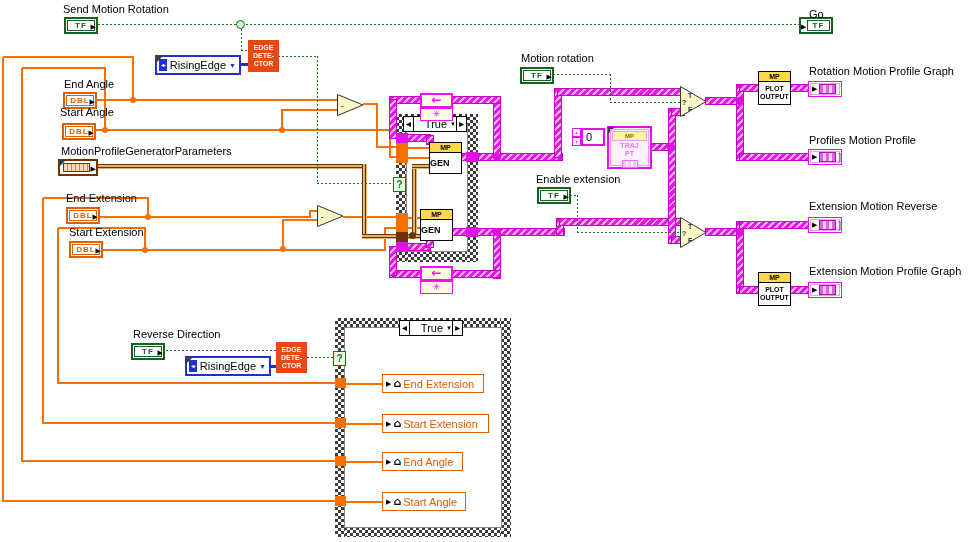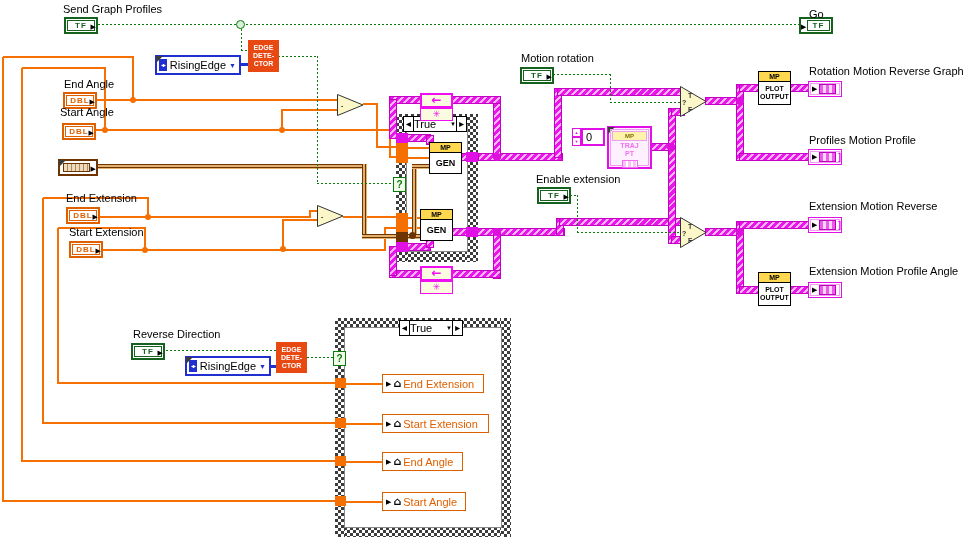--- a/index.html
+++ b/index.html
@@ -22,21 +22,21 @@
   .tn-m{position:absolute;width:12px;height:10px;background:#E010E6;}
   .tn-o{position:absolute;width:12px;height:10px;background:#F57000;}
   .tn-b{position:absolute;width:12px;height:10px;background:#6E3400;}
   .tn-o2{position:absolute;width:11px;height:10px;background:#F57000;}
   
   .chk{position:absolute;background-image:repeating-conic-gradient(#3c3c3c 0% 25%,#fff 25% 50%);background-size:6px 6px;}
   .cint{position:absolute;background:#fff;border:1px solid #888;box-sizing:border-box;}
   .csel{position:absolute;display:flex;align-items:stretch;background:#fff;border:1px solid #000;
     font:bold 11px/14px "Liberation Sans",sans-serif;box-sizing:border-box;}
   .cselarr{width:9px;text-align:center;font-size:6px;line-height:14px;color:#000;}
-  .cselmid{flex:1;border-left:1px solid #000;border-right:1px solid #000;display:flex;align-items:center;justify-content:space-between;gap:3px;font-weight:normal;}
+  .cselmid{flex:1;border-left:1px solid #000;border-right:1px solid #000;display:flex;align-items:center;justify-content:flex-end;gap:3px;font-weight:normal;}
   .cseldd{font-size:6px;}
   
   .term{position:absolute;width:34px;height:17px;background:#fff;box-sizing:border-box;display:flex;}
   .gterm{border:2px solid #17611F;}
   .oterm{border:2px solid #E06000;}
   .bterm{border:2px solid #6E3400;}
   .tinner{flex:1;margin:1px;border:1px solid currentColor;font:bold 8px/10px "Liberation Sans",sans-serif;
     text-align:center;letter-spacing:1px;}
   .gi{color:#17611F}.oi{color:#E06000}
   .tarrow{position:absolute;font-size:7px;line-height:15px;color:#000;}
@@ -50,21 +50,21 @@
     display:flex;align-items:center;padding:0 3px 0 2px;gap:3px;}
   .enumicon{width:10px;height:12px;background:#2030D0;color:#fff;font-size:6px;line-height:12px;text-align:center;letter-spacing:-1px;}
   .enumtext{font:11px/12px "Liberation Sans",sans-serif;color:#000;}
   .enumdd{color:#2030D0;font-size:7px;margin-left:auto;}
   
   .edge{position:absolute;background:#E84913;color:#fff;display:flex;flex-direction:column;
     justify-content:center;align-items:center;font:bold 7px/8px "Liberation Sans",sans-serif;}
   
   .mpbox{position:absolute;width:33px;border:1px solid #000;background:#fff;box-sizing:border-box;}
   .mphdr{height:9px;background:#FFD84F;border-bottom:1px solid #000;font:bold 7px/9px "Liberation Sans",sans-serif;text-align:center;}
-  .mpbody{font:bold 9px/21px "Liberation Sans",sans-serif;text-align:center;color:#000;}
+  .mpbody{font:bold 9px/21px "Liberation Sans",sans-serif;text-align:left;color:#000;}
   .plotbody{display:flex;flex-direction:column;align-items:center;font:bold 7px/8px "Liberation Sans",sans-serif;padding-top:3px;color:#000;}
   
   .fbarrow{position:absolute;width:33px;height:15px;border:2px solid #EE10EE;background:#FBFBE0;box-sizing:border-box;
     color:#EE10EE;font:bold 12px/10px "DejaVu Sans",sans-serif;text-align:center;}
   .fbstar{position:absolute;width:33px;height:13px;border:1px solid #EE10EE;background:#FBFBE0;box-sizing:border-box;
     color:#EE10EE;font:9px/11px "DejaVu Sans",sans-serif;text-align:center;}
   
   .traj{position:absolute;width:45px;height:43px;border:2px solid #E010E6;background:#FFF0FF;box-sizing:border-box;}
   .trajin{position:absolute;left:1px;top:1px;right:1px;bottom:1px;border:1px solid #F49CF4;}
   .trajhdr{height:8px;margin:1px;background:#FFF2AA;border:1px solid #E8A0E8;font:bold 6px/8px "Liberation Sans",sans-serif;
@@ -428,27 +428,28 @@
     <span class="larr">▶</span>
     <span class="lhouse">⌂</span>
     <span class="ltext">End Angle</span>
   </div>
   <div class="local" style="left:382px;top:492px;width:84px">
     <span class="larr">▶</span>
     <span class="lhouse">⌂</span>
     <span class="ltext">Start Angle</span>
   </div>
 
-  <div class="lbl" style="left:63px;top:3px">Send Graph Profiles</div>
+  <div class="lbl" style="left:63px;top:3px">Send Motion Rotation</div>
   <div class="lbl" style="left:809px;top:8px">Go</div>
   <div class="lbl" style="left:64px;top:78px">End Angle</div>
   <div class="lbl" style="left:60px;top:106px">Start Angle</div>
+  <div class="lbl" style="left:61px;top:145px">MotionProfileGeneratorParameters</div>
   <div class="lbl" style="left:66px;top:192px">End Extension</div>
   <div class="lbl" style="left:69px;top:226px">Start Extension</div>
   <div class="lbl" style="left:521px;top:52px">Motion rotation</div>
   <div class="lbl" style="left:536px;top:173px">Enable extension</div>
   <div class="lbl" style="left:133px;top:328px">Reverse Direction</div>
-  <div class="lbl" style="left:809px;top:65px">Rotation Motion Reverse Graph</div>
+  <div class="lbl" style="left:809px;top:65px">Rotation Motion Profile Graph</div>
   <div class="lbl" style="left:809px;top:134px">Profiles Motion Profile</div>
   <div class="lbl" style="left:809px;top:200px">Extension Motion Reverse</div>
-  <div class="lbl" style="left:809px;top:265px">Extension Motion Profile Angle</div>
+  <div class="lbl" style="left:809px;top:265px">Extension Motion Profile Graph</div>
 
 </div>
 
 </body></html>

